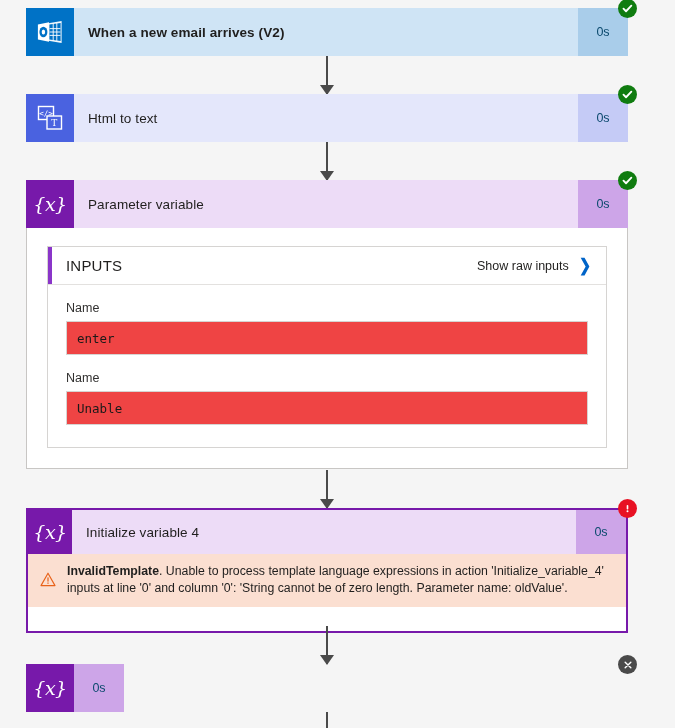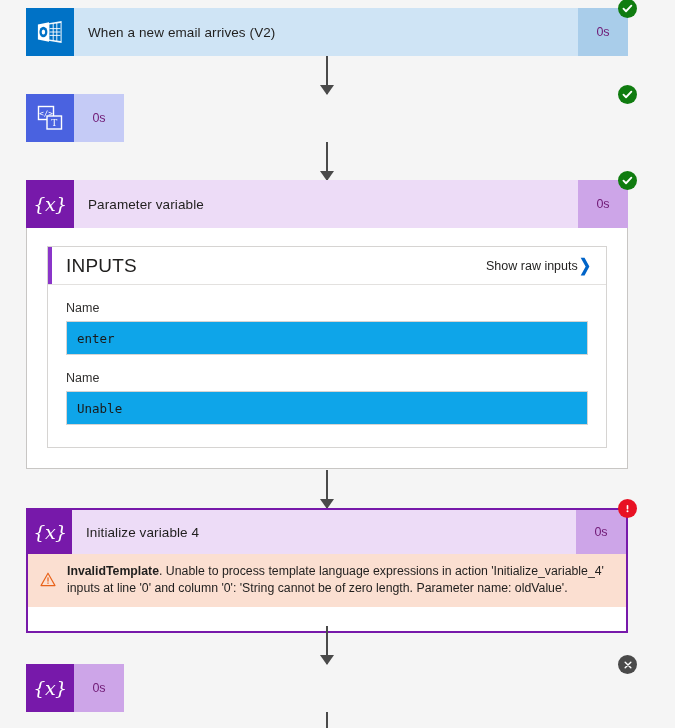--- a/index.html
+++ b/index.html
@@ -57,27 +57,27 @@
     overflow: hidden;
     white-space: nowrap;
   }
   .node-duration {
     width: 50px;
     min-width: 50px;
     display: flex;
     align-items: center;
     justify-content: center;
     font-size: 12.5px;
-    color: #701a75;
+    color: #0c4a6e;
     box-sizing: border-box;
   }
 
   
   .type-outlook .node-icon   { background: #0072c6; }
-  .type-outlook .node-title  { background: #cfe4f5; }
+  .type-outlook .node-title  { background: #cfe4f5; font-weight: bold; }
   .type-outlook .node-duration { background: #a9cdea; }
 
   .type-html .node-icon      { background: #4a62e0; }
   .type-html .node-title     { background: #e4e7fb; }
   .type-html .node-duration  { background: #c5cbf6; }
 
   .type-var .node-icon       { background: #7719aa; }
   .type-var .node-title      { background: #eddcf7; }
   .type-var .node-duration   { background: #cda5e8; }
 
@@ -141,47 +141,48 @@
     box-sizing: border-box;
   }
   .inputs-head::before {
     content: "";
     position: absolute;
     left: 0; top: 0; bottom: 0;
     width: 4px;
     background: #8a35c9;
   }
   .inputs-label {
-    font-size: 19px;
+    font-size: 15px;
     color: #201f1e;
     letter-spacing: .2px;
   }
   .show-raw {
     display: flex;
     align-items: center;
+    gap: 9px;
     font-size: 12.5px;
     color: #201f1e;
     cursor: pointer;
   }
   .chev {
     color: #0064c8;
     font-size: 17px;
     font-weight: bold;
     line-height: 1;
     transform: scaleX(.85);
   }
   .field-block { padding: 0 18px; }
   .field-label {
     font-size: 12.5px;
     color: #323130;
     margin: 16px 0 6px 0;
   }
   .field-input {
     border: 1px solid #d6d4d2;
-    background: #0ea5e9;
+    background: #ef4444;
     height: 27px;
     display: flex;
     align-items: center;
     padding: 16px 10px;
     font-family: "DejaVu Sans Mono", "Liberation Mono", monospace;
     font-size: 12.5px;
     color: #1b1a19;
     box-sizing: border-box;
   }
   .field-spacer { height: 22px; }
@@ -266,20 +267,21 @@
   <div class="node type-html" style="top:94px;">
     <div class="node-header">
       <div class="node-icon">
         <svg width="28" height="28" viewBox="0 0 28 28" aria-hidden="true">
           <rect x="2.5" y="2.5" width="15" height="13" fill="none" stroke="#ffffff" stroke-width="1.4"></rect>
           <text x="10" y="12" font-family="DejaVu Sans Mono, monospace" font-size="7.5" fill="#ffffff" text-anchor="middle">&lt;/&gt;</text>
           <rect x="11" y="12" width="14.5" height="13" fill="#4a62e0" stroke="#ffffff" stroke-width="1.4"></rect>
           <text x="18.2" y="22.2" font-family="DejaVu Serif, serif" font-size="9" fill="#ffffff" text-anchor="middle">T</text>
         </svg>
       </div>
+      <div class="node-title">Html to text</div>
       <div class="node-duration">0s</div>
       <div class="status-badge status-succeeded">
         <svg width="11" height="11" viewBox="0 0 12 12" aria-hidden="true">
           <path d="M1.6 6.2 L4.4 9.0 L10.2 2.9" fill="none" stroke="#ffffff" stroke-width="2" stroke-linecap="round" stroke-linejoin="round"></path>
         </svg>
       </div>
     </div>
   </div>
 
   <div class="connector" style="top:142px;height:38px;">

